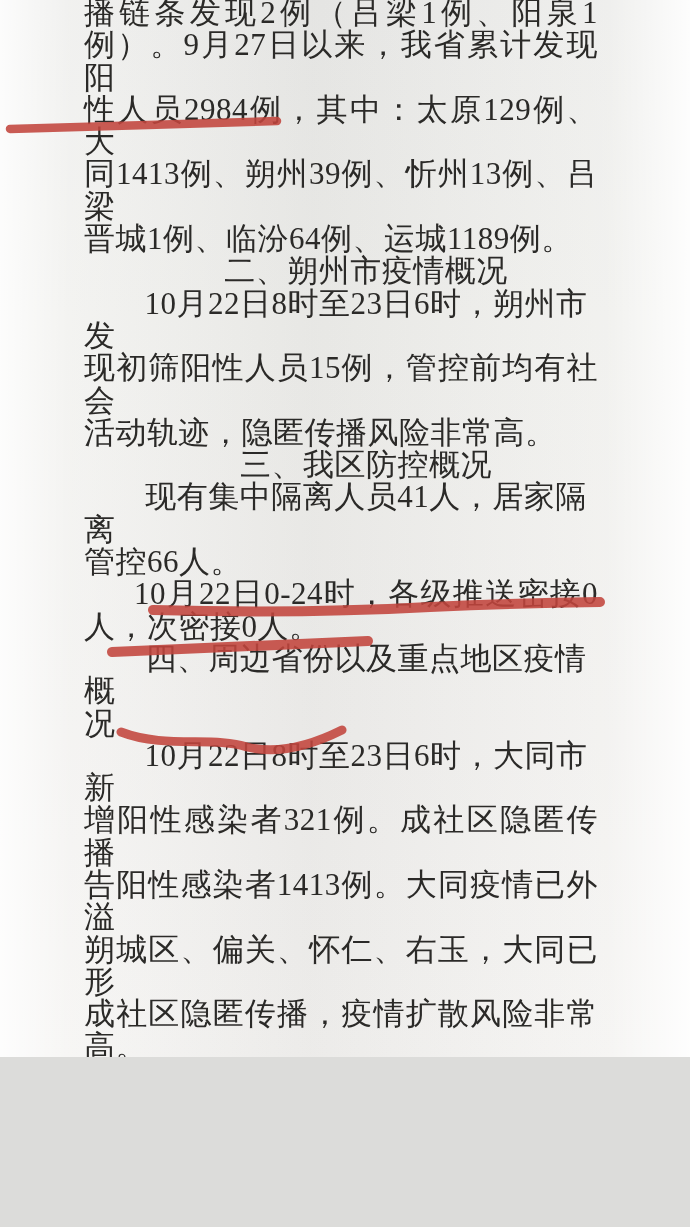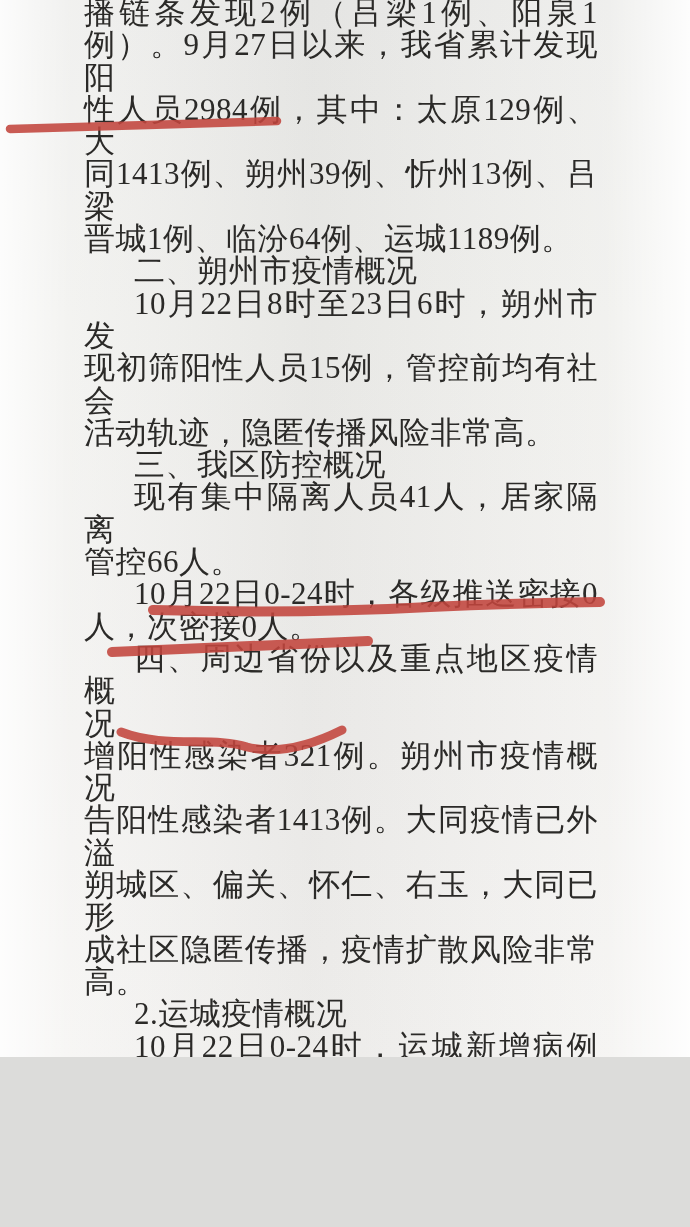--- a/index.html
+++ b/index.html
@@ -22,21 +22,21 @@
   }
   .text-column{
     position:absolute;left:84px;top:-3px;width:514px;
     font-size:31px;line-height:32.3px;
     color:#2b2a28;
     filter:blur(0.35px);
     letter-spacing:0.5px;
   }
   .line{white-space:nowrap;}
   .line.fill{white-space:normal;text-align:justify;text-align-last:justify;}
-  .line.indent{padding-left:50px;}
+  .line.indent{padding-left:50px;text-align:center;}
   .line.fill.indent{padding-left:0;text-indent:50px;}
   .marks{position:absolute;inset:0;pointer-events:none;}
   .marks path{fill:none;stroke-linecap:round;stroke-linejoin:round;opacity:.88;}
   .watermark{
     position:absolute;left:548px;top:1184px;
     display:flex;align-items:center;gap:3px;
     color:#c7c6c3;
     transform:rotate(-2deg);
     font-family:"Liberation Sans","DejaVu Sans",sans-serif;
   }
@@ -59,21 +59,22 @@
       <div class="line indent fill">10月22日8时至23日6时，朔州市发</div>
       <div class="line fill">现初筛阳性人员15例，管控前均有社会</div>
       <div class="line">活动轨迹，隐匿传播风险非常高。</div>
       <div class="line indent">三、我区防控概况</div>
       <div class="line indent fill">现有集中隔离人员41人，居家隔离</div>
       <div class="line">管控66人。</div>
       <div class="line indent fill">10月22日0-24时，各级推送密接0</div>
       <div class="line">人，次密接0人。</div>
       <div class="line indent fill">四、周边省份以及重点地区疫情概</div>
       <div class="line">况</div>
-      <div class="line fill">增阳性感染者321例。朔州市疫情概况</div>
+      <div class="line indent fill">10月22日8时至23日6时，大同市新</div>
+      <div class="line fill">增阳性感染者321例。成社区隐匿传播</div>
       <div class="line fill">告阳性感染者1413例。大同疫情已外溢</div>
       <div class="line fill">朔城区、偏关、怀仁、右玉，大同已形</div>
       <div class="line fill">成社区隐匿传播，疫情扩散风险非常</div>
       <div class="line">高。</div>
       <div class="line indent">2.运城疫情概况</div>
       <div class="line indent fill">10月22日0-24时，运城新增病例16</div>
     </div>
 
   <svg class="marks" width="690" height="1227" viewBox="0 0 690 1227">
     <path d="M10 129 L148 125 L277 121" stroke="#c2443c" stroke-width="8.5"></path>

